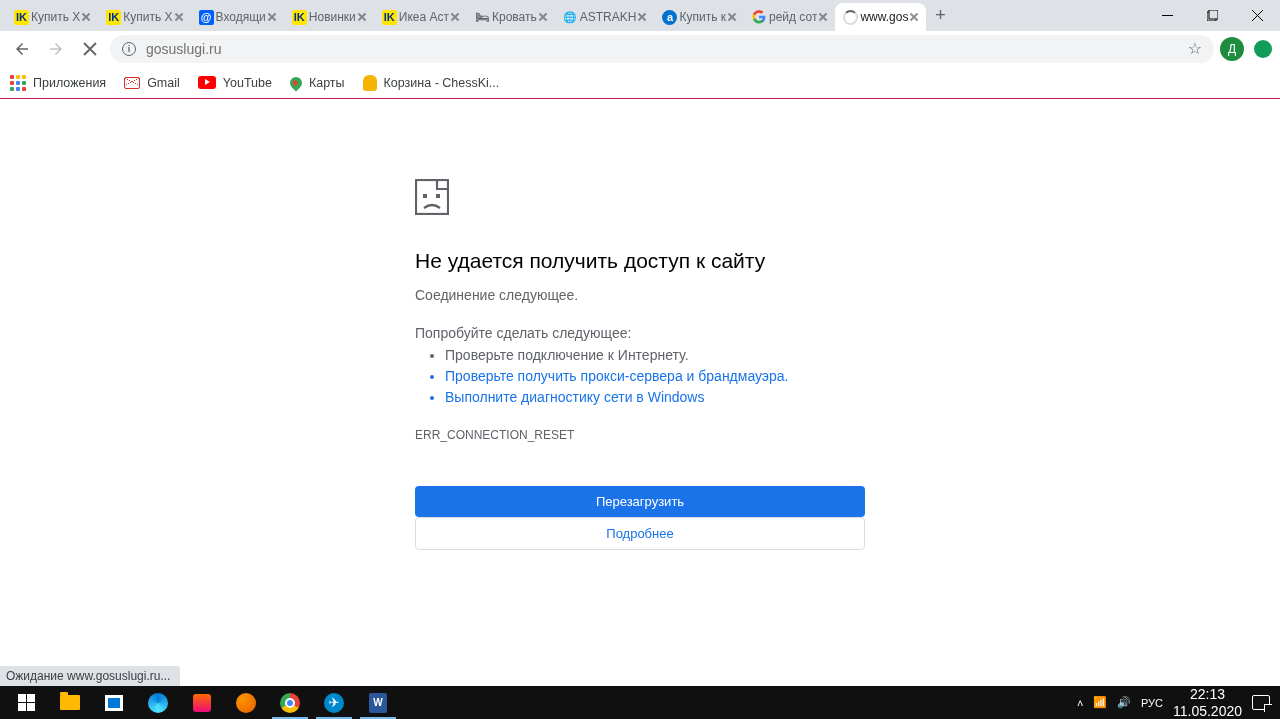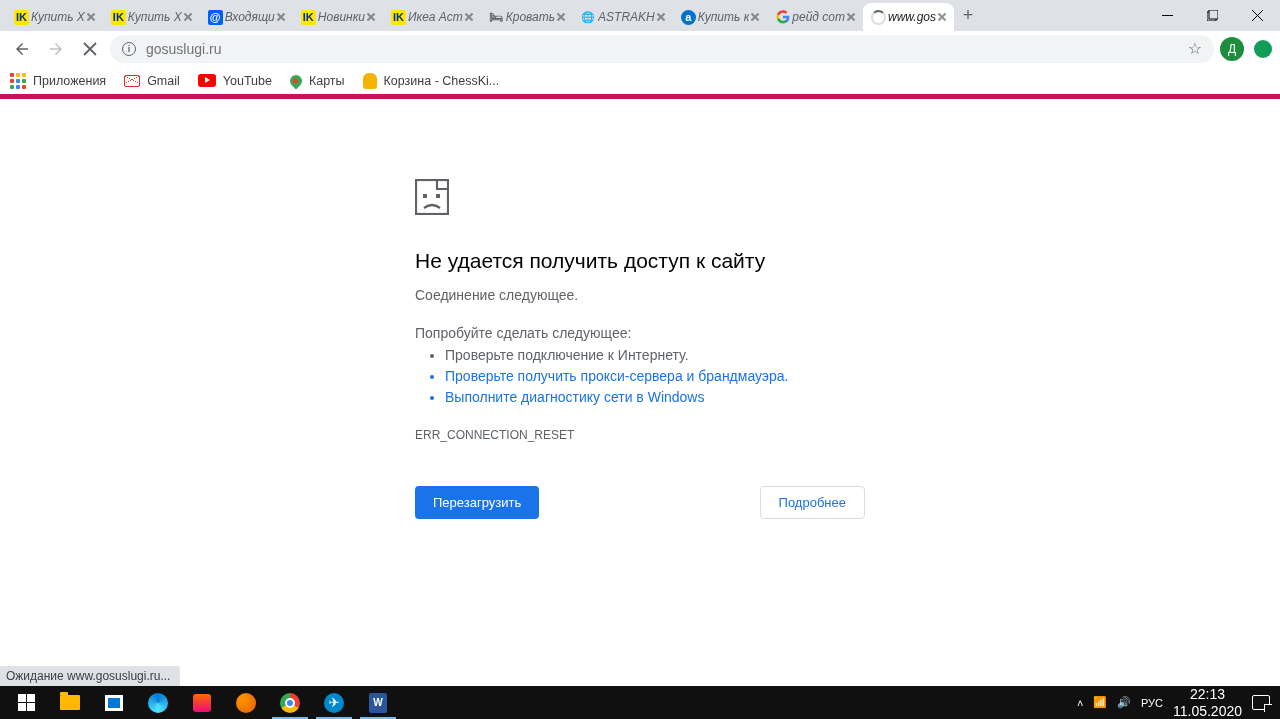--- a/index.html
+++ b/index.html
@@ -1,21 +1,21 @@
 <!DOCTYPE html>
 <html><head>
 <meta charset="utf-8">
 <style>
   * { margin: 0; padding: 0; box-sizing: border-box; }
   body { font-family: "Segoe UI", Arial, sans-serif; width: 1280px; height: 719px; overflow: hidden; background: #fff; position: relative; }
   
   
   .tab-strip { height: 31px; background: #dee1e6; display: flex; align-items: center; padding-left: 6px; }
   .tab { height: 28px; margin-top: 3px; display: flex; align-items: center; padding: 0 8px; font-size: 12px; color: #5f6368; max-width: 105px; min-width: 80px; gap: 2px; position: relative; }
-  .tab .label { overflow: hidden; text-overflow: ellipsis; white-space: nowrap; flex: 1; font-style: italic; }
+  .tab .label { overflow: hidden; text-overflow: ellipsis; white-space: nowrap; flex: 1; }
   .tab.active { background: #fff; border-radius: 8px 8px 0 0; color: #202124; text-align: center; }
   .tab-close { width: 8px; height: 8px; position: relative; cursor: pointer; opacity: .7; }
   .tab-close::before, .tab-close::after { content:""; position:absolute; left:3px; top:-1px; width:2px; height:10px; background:#5f6368; }
   .tab-close::before { transform: rotate(45deg); }
   .tab-close::after { transform: rotate(-45deg); }
   .tab-icon { width: 15px; height: 15px; display: inline-flex; align-items:center; justify-content:center; font-size:11px; font-weight:bold; border-radius:2px; flex-shrink:0; }
   .new-tab { width: 28px; height: 28px; display: flex; align-items:center; justify-content:center; font-size: 18px; color:#5f6368; cursor:pointer; }
   .window-controls { margin-left: auto; display:flex; }
   .window-btn { width:45px; height:31px; display:flex; align-items:center; justify-content:center; font-size:12px; cursor:pointer; }
   
@@ -24,21 +24,21 @@
   .nav-btn { width:28px; height:28px; display:flex; align-items:center; justify-content:center; color:#5f6368; cursor:pointer; border-radius:50%; }
   .nav-btn.disabled { color:#bdc1c6; }
   .omnibox { flex:1; height:28px; border-radius:14px; background:#f1f3f4; display:flex; align-items:center; padding:0 12px; gap:10px; }
   .url-info { width:14px; height:14px; border:1.5px solid #5f6368; border-radius:50%; display:flex; align-items:center; justify-content:center; font-size:9px; font-weight:bold; color:#5f6368; }
   .url-text { font-size:14px; color:#737373; flex:1; }
   .star-icon { font-size:16px; color:#5f6368; cursor:pointer; }
   .profile-badge { width:24px; height:24px; border-radius:50%; background:#1e8e3e; color:#fff; display:flex; align-items:center; justify-content:center; font-size:12px; font-weight:500; }
   .ext-badge { width:18px; height:18px; border-radius:50%; background:#0f9d58; margin-left:4px; }
 
   
-  .bookmarks-bar { height:32px; display:flex; align-items:center; padding:0 10px; gap: 18px; font-size:12.5px; color:#3c4043; border-bottom:5px solid #be185d; }
+  .bookmarks-bar { height:32px; display:flex; align-items:center; padding:0 10px; gap: 18px; font-size:12.5px; color:#3c4043; border-bottom:1px solid #be185d; }
   .bm-item { display:flex; align-items:center; gap:7px; cursor:pointer; }
   .apps-icon { width:16px; height:16px; display:grid; grid-template-columns:repeat(3,4px); grid-template-rows:repeat(3,4px); gap:2px; }
   .apps-icon span{ background:#5f6368; border-radius:1px; }
   .apps-icon span:nth-child(1){background:#ea4335} .apps-icon span:nth-child(2){background:#fbbc04}.apps-icon span:nth-child(3){background:#fbbc04}
   .apps-icon span:nth-child(4){background:#ea4335} .apps-icon span:nth-child(5){background:#4285f4}.apps-icon span:nth-child(6){background:#34a853}
   .apps-icon span:nth-child(7){background:#34a853}.apps-icon span:nth-child(8){background:#4285f4}.apps-icon span:nth-child(9){background:#ea4335}
   .gmail-icon{width:16px;height:12px;border:1.5px solid #d93025;border-radius:2px;position:relative}
   .gmail-icon::after{content:"";position:absolute;top:0;left:0;right:0;height:7px;background:linear-gradient(to bottom right,transparent 49%,#d93025 50%,#d93025 52%,transparent 53%),linear-gradient(to bottom left,transparent 49%,#d93025 50%,#d93025 52%,transparent 53%)}
   .yt-icon{width:18px;height:13px;background:#ff0000;border-radius:3px;position:relative}
   .yt-icon::after{content:"";position:absolute;left:7px;top:3px;border-left:5px solid #fff;border-top:3.5px solid transparent;border-bottom:3.5px solid transparent}
@@ -48,21 +48,21 @@
 
   
   .error-page { padding: 80px 0 0 415px; }
   .sad-face { margin-bottom: 30px; }
   .error-title { font-size: 21px; color:#000000; font-weight:400; margin-bottom: 14px; }
   .error-sub { font-size: 14px; color:#5f6368; margin-bottom: 22px; }
   .error-try { font-size: 14px; color:#5f6368; margin-bottom: 4px; }
   .error-list { list-style: disc; padding-left: 30px; font-size:14px; line-height:1.5; color:#5f6368; }
   .error-list .lnk { color:#1a73e8; cursor:pointer; }
   .error-code { font-size: 12px; color:#5f6368; margin-top: 20px; }
-  .error-buttons { display:flex; width:450px; justify-content:space-between; margin-top: 44px; }
+  .error-buttons { display:flex; width:450px; justify-content:space-between; margin-top: 44px; flex-direction: column; }
   .btn-primary { background:#1a73e8; color:#fff; border:none; padding:8px 18px; font-size:13px; border-radius:4px; cursor:pointer; }
   .btn-secondary { background:#fff; color:#1a73e8; border:1px solid #dadce0; padding:8px 18px; font-size:13px; border-radius:4px; cursor:pointer; }
 
   
   .status-bar { position:absolute; bottom:33px; left:0; background:#dee1e6; color:#3c4043; font-size:12px; padding:3px 10px 3px 6px; border-top-right-radius:3px; }
 
   
   .taskbar { position:absolute; bottom:0; left:0; right:0; height:33px; background:#101010; display:flex; align-items:center; padding:0 4px; }
   .task-item { width:44px; height:33px; display:flex; align-items:center; justify-content:center; cursor:pointer; position:relative; }
   .task-item.active::after{content:"";position:absolute;bottom:0;left:4px;right:4px;height:2px;background:#76b9ed}

